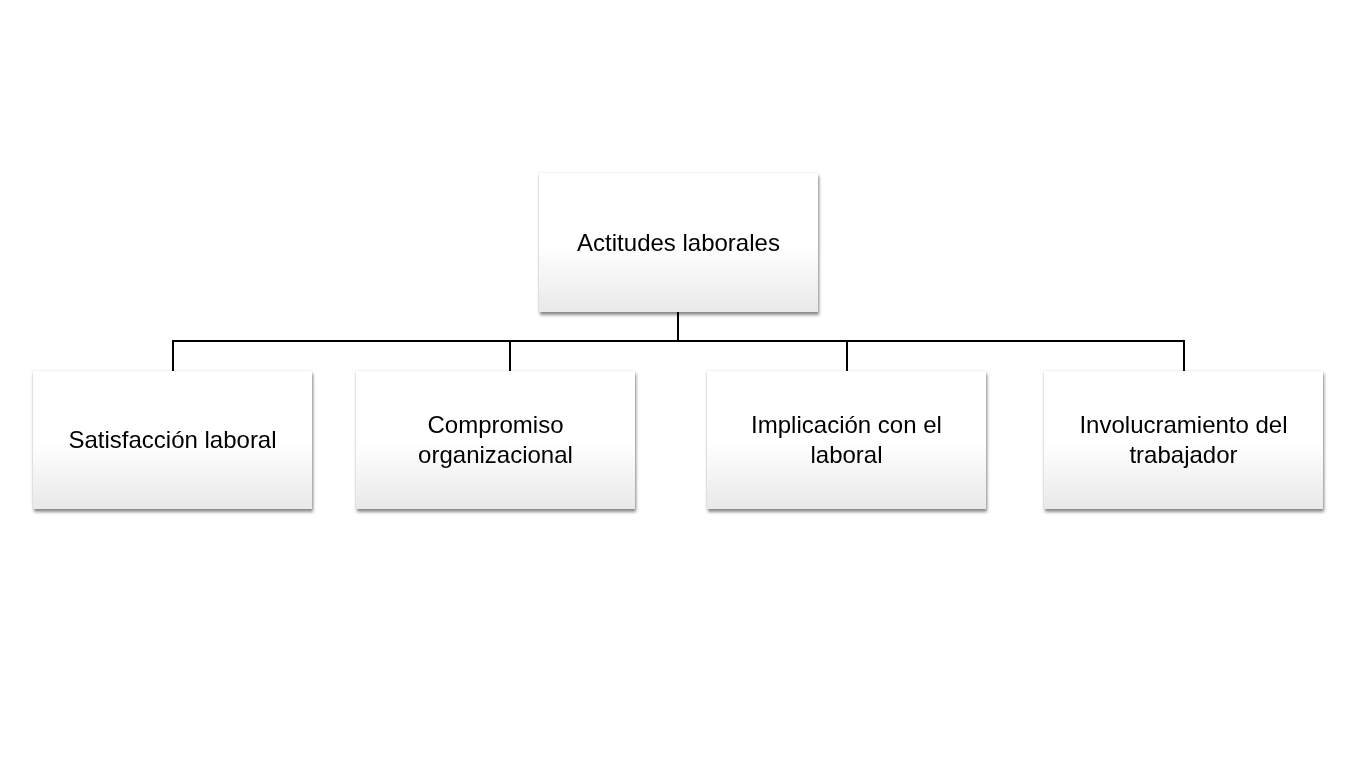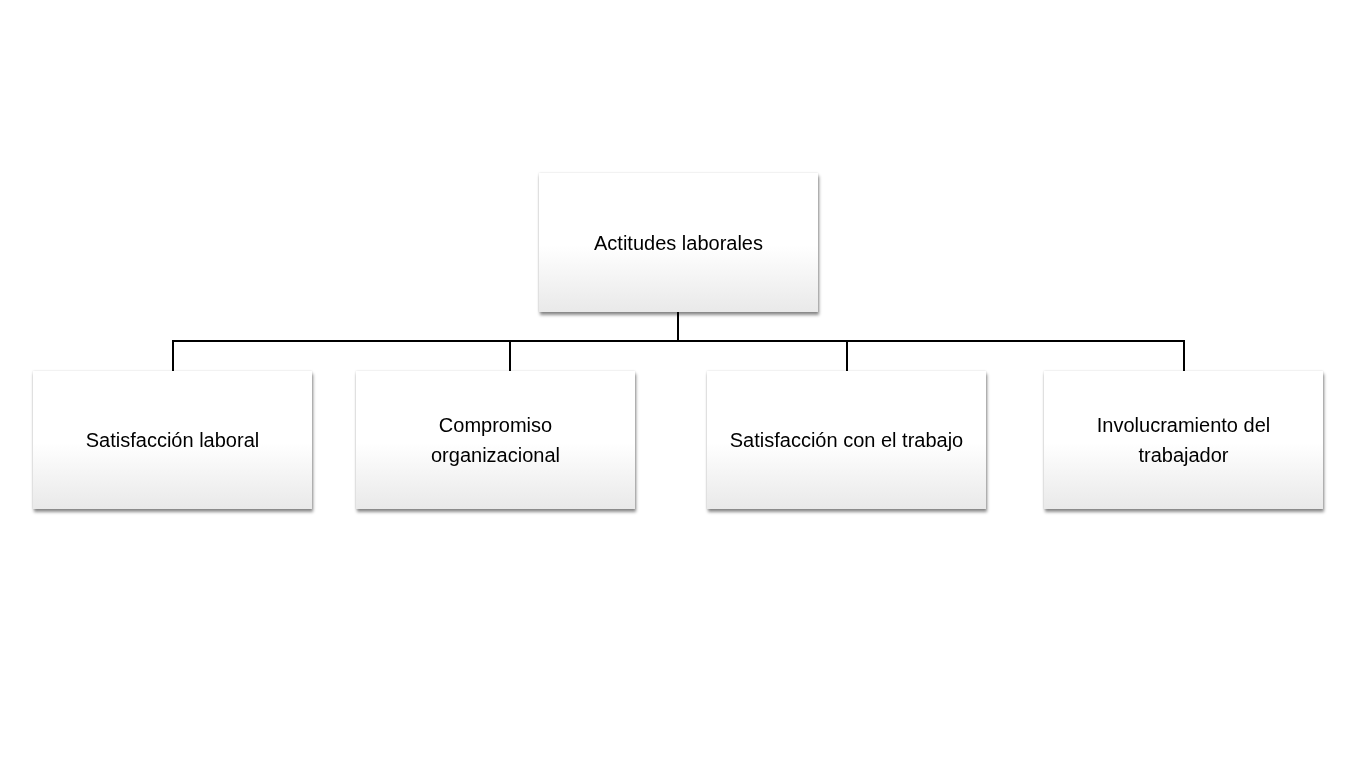--- a/index.html
+++ b/index.html
@@ -15,21 +15,21 @@
       font-family: "Liberation Sans", sans-serif;
     }
     .node {
       position: absolute;
       box-sizing: border-box;
       display: flex;
       align-items: center;
       justify-content: center;
       text-align: center;
       color: #000000;
-      font-size: 20px;
+      font-size: 24px;
       line-height: 30px;
       background: linear-gradient(to bottom, #ffffff 0%, #ffffff 52%, #e9e9e9 100%);
       box-shadow: 1px 3px 3px rgba(0,0,0,0.45), 0 0 2px rgba(0,0,0,0.15);
       padding: 0 8px;
     }
     .root {
       left: 539px;
       top: 173px;
       width: 279px;
       height: 139px;
@@ -66,19 +66,19 @@
     <span>Actitudes laborales</span>
   </div>
 
   <div class="node child" style="left:33px;">
     <span>Satisfacción laboral</span>
   </div>
   <div class="node child" style="left:356px;">
     <span style="padding:0 30px;">Compromiso organizacional</span>
   </div>
   <div class="node child" style="left:707px;">
-    <span>Satisfacción con el trabajo</span>
+    <span>Implicación con el laboral</span>
   </div>
   <div class="node child" style="left:1044px;align-items:center;">
     <span>Involucramiento del trabajador</span>
   </div>
 
 </div>
 
 </body></html>

